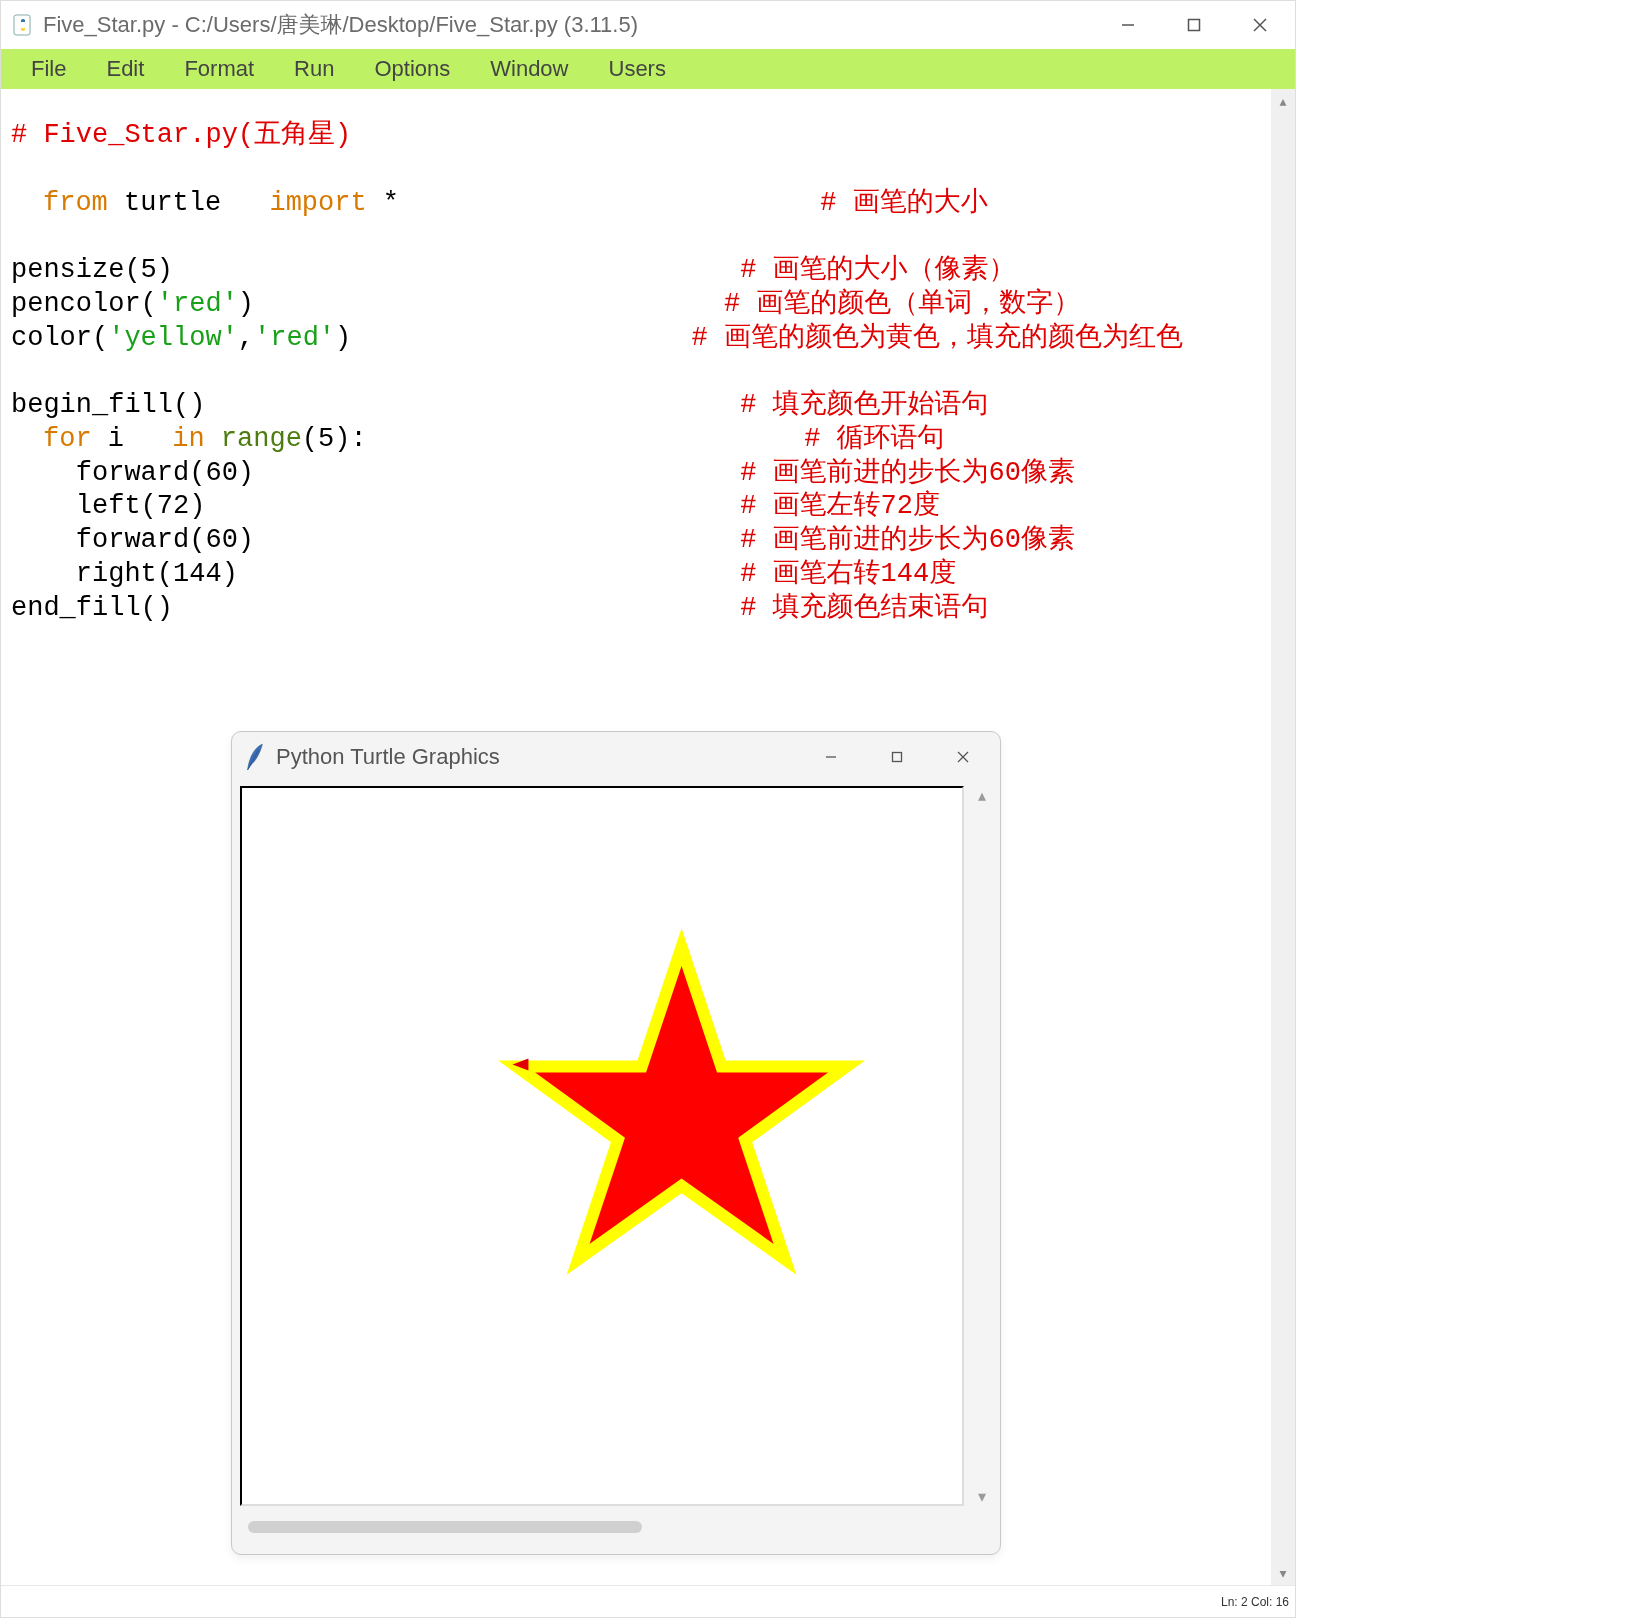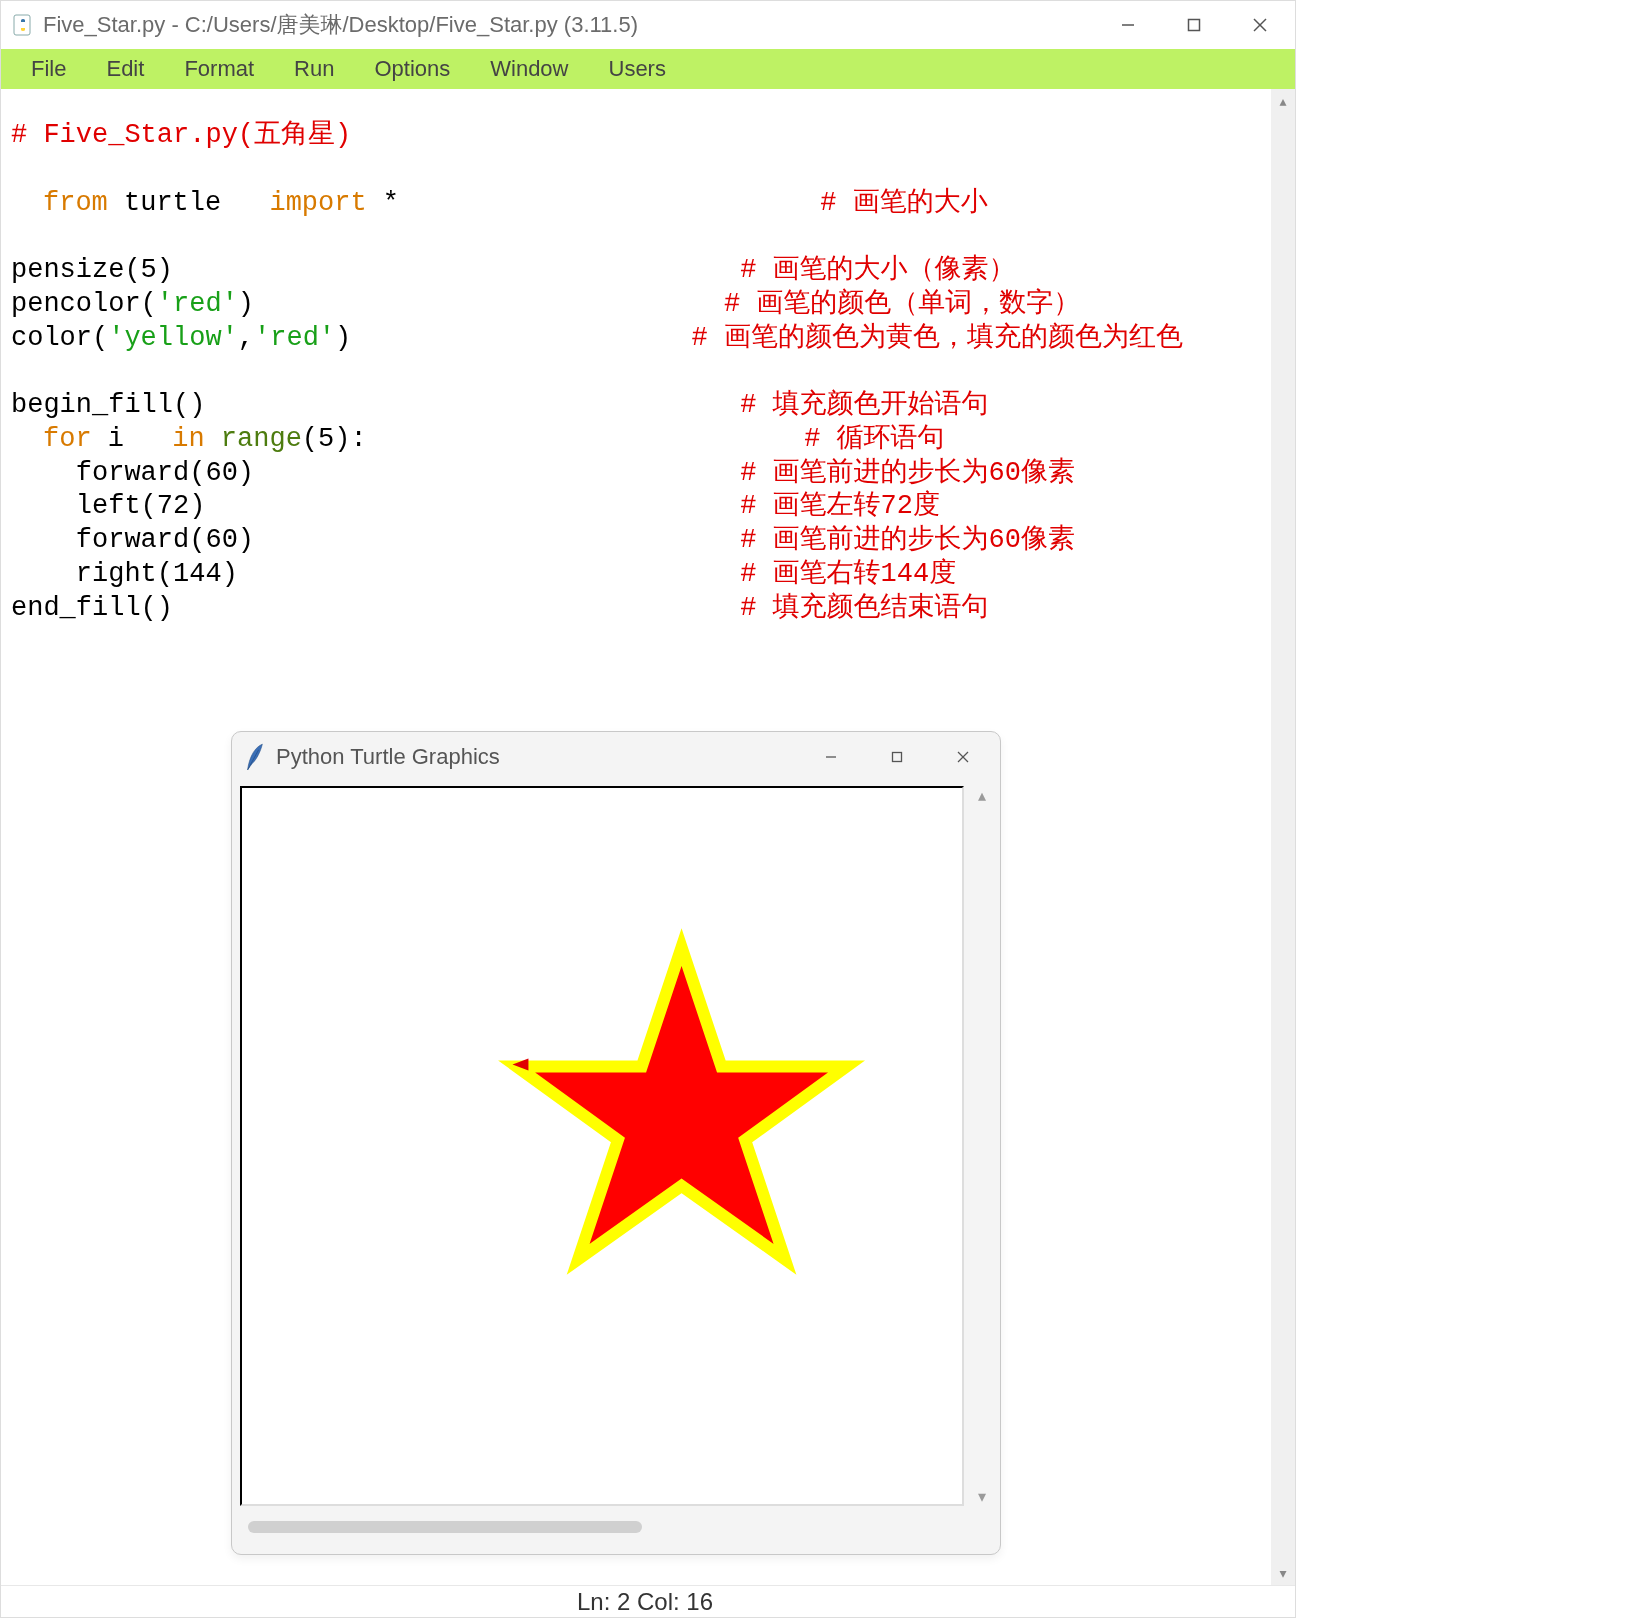--- a/index.html
+++ b/index.html
@@ -14,21 +14,21 @@
   .menubar { height: 40px; display: flex; align-items: center; padding-left: 10px; gap: 0; background: #bef264; border-bottom: 0; }
   .menuitem { color: #444; font-size: 22px; padding: 4px 20px; cursor: default; }
   .editor-wrap { position: relative; width: 100%; height: calc(100% - 48px - 40px - 32px); }
   .editor-scroll { position: absolute; right: 0; top: 0; bottom: 0; width: 24px; background: #f0f0f0; display: flex; flex-direction: column; align-items: center; justify-content: space-between; padding: 4px 0; }
   .editor-scroll .arrow { color: #888; font-size: 14px; }
   .editor { padding: 30px 10px 10px 10px; font-family: "SimSun","Courier New",monospace; font-size: 27px; line-height: 1.25; white-space: pre; color: #000; }
   .c-comment { color: #e00000; }
   .c-kw { color: #d87a00; margin-left: 32px; }
   .c-builtin { color: #4d7c0f; }
   .c-str { color: #18a018; }
-  .statusbar { position: absolute; bottom: 0; right: 0; left: 0; height: 32px; display: flex; justify-content: center; align-items: center; padding-right: 6px; font-size: 24px; color: #333; border-top: 1px solid #e8e8e8; background: #fff; }
+  .statusbar { position: absolute; bottom: 0; right: 0; left: 0; height: 32px; display: flex; justify-content: flex-end; align-items: center; padding-right: 6px; font-size: 12px; color: #333; border-top: 1px solid #e8e8e8; background: #fff; }
   .turtle-window { position: absolute; left: 230px; top: 730px; width: 770px; height: 824px; background: #f4f4f4; border: 1px solid #c8c8c8; border-radius: 10px; box-shadow: 0 4px 10px rgba(0,0,0,0.06); display: flex; flex-direction: column; }
   .turtle-titlebar { height: 50px; display: flex; align-items: center; padding: 0 4px 0 12px; justify-content: flex-end; }
   .turtle-titlebar .t-icon { width: 22px; height: 30px; margin-right: 10px; }
   .turtle-titlebar .t-title { color: #555; font-size: 22px; }
   .turtle-titlebar .spacer { flex: 1; }
   .turtle-body { flex: 1; position: relative; padding: 6px 6px 14px 6px; }
   .canvas-area { position: absolute; left: 8px; top: 4px; right: 36px; bottom: 48px; background: #fff; border: 2px solid #000; border-right-color: #ddd; border-bottom-color: #ddd; }
   .canvas-area svg { width: 100%; height: 100%; display: block; }
   .vscroll { position: absolute; right: 6px; top: 4px; bottom: 48px; width: 24px; background: #f4f4f4; display: flex; flex-direction: column; justify-content: space-between; align-items: center; }
   .vscroll .sarrow { color: #9a9a9a; font-size: 16px; }

